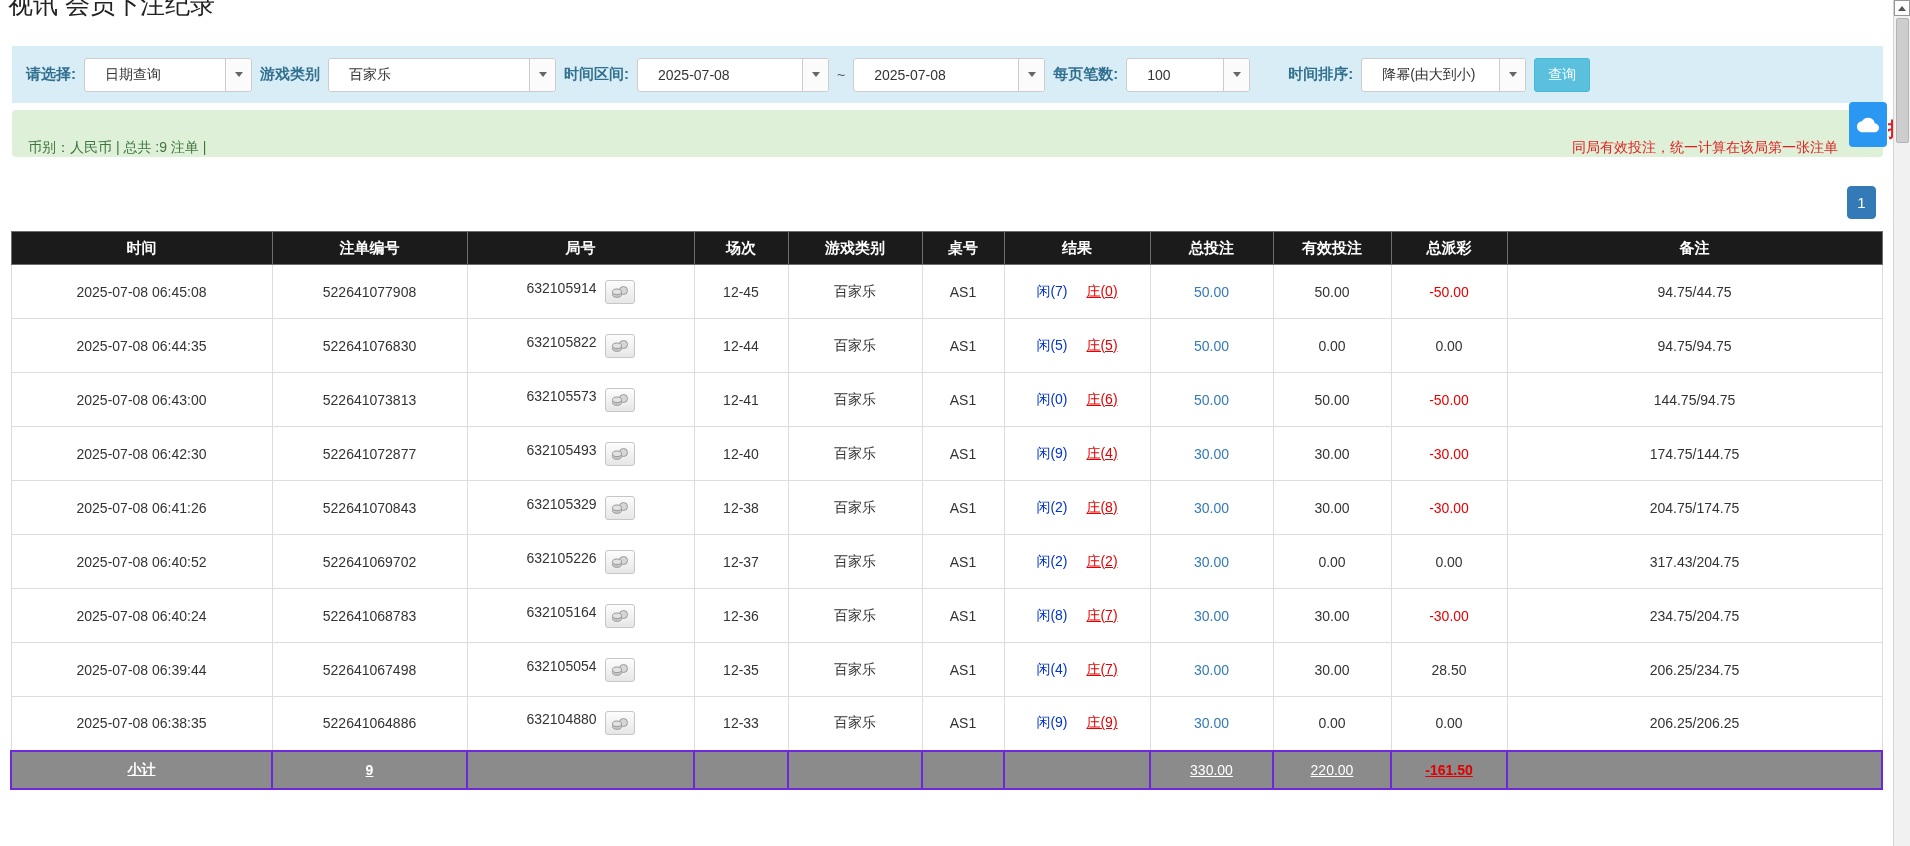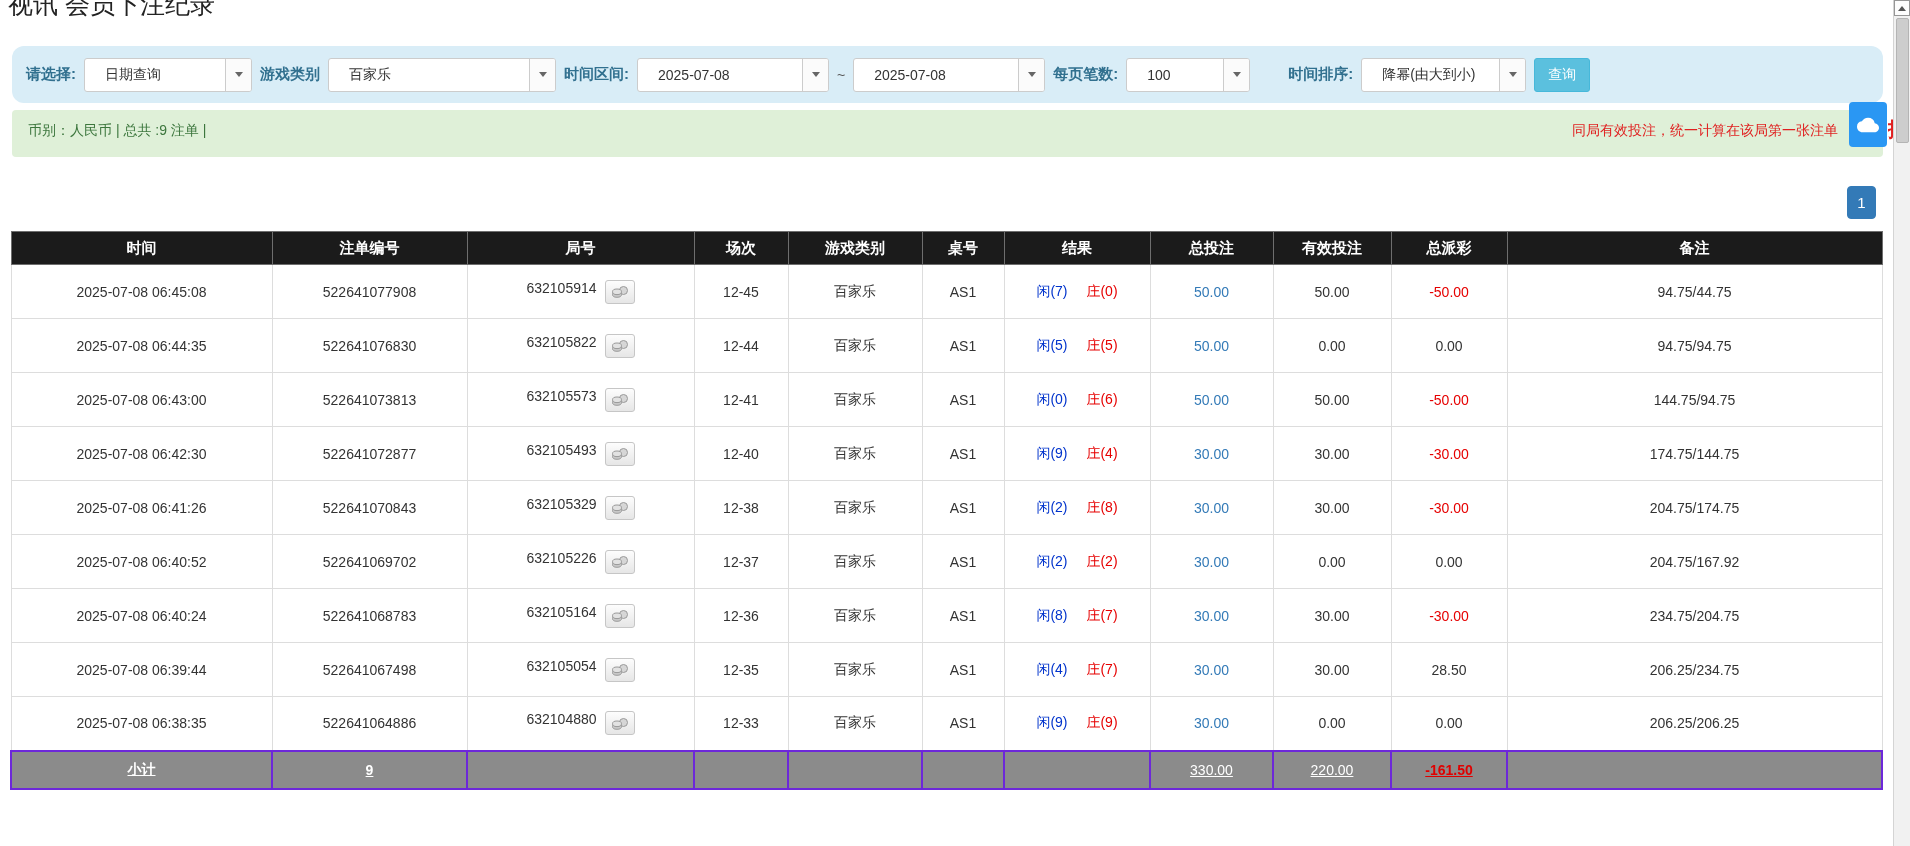--- a/index.html
+++ b/index.html
@@ -3,41 +3,41 @@
 <meta charset="utf-8">
 <style>
   * { margin:0; padding:0; box-sizing:border-box; }
   html,body { background:#fff; font-family:"Liberation Sans","DejaVu Sans",sans-serif; }
   .page { position:relative; width:1910px; height:846px; overflow:hidden; background:#fff; }
 
   .page-title { position:absolute; top:-12px; left:8px; font-size:25px; color:#222; white-space:nowrap; }
 
   
   .filter-bar { position:absolute; left:12px; top:46px; width:1871px; height:57px;
-    background:var(--info-bg,#d9edf7); border-radius:12px; display:flex; align-items:center;
+    background:var(--info-bg,#d9edf7); border-radius:0; display:flex; align-items:center;
     padding:0 14px; gap:8px; }
   .flabel { color:var(--info-text,#31708f); font-weight:bold; font-size:15px; white-space:nowrap; }
   .gap-lg { margin-left:30px; }
   .combo { display:flex; height:34px; background:#fff; border:1px solid #ccc; border-radius:3px;
     align-items:stretch; overflow:hidden; flex:none; }
   .combo-text { padding:0 20px; font-size:14px; color:#333; display:flex; align-items:center; flex:1;
     white-space:nowrap; }
   .combo-btn { width:26px; border-left:1px solid #ccc; background:#fbfbfb; display:flex;
     align-items:center; justify-content:center; cursor:pointer; }
   .caret { width:0; height:0; border-left:4px solid transparent; border-right:4px solid transparent;
     border-top:5px solid #666; }
   .w-select{width:168px} .w-game{width:228px} .w-date{width:192px} .w-size{width:124px} .w-sort{width:165px}
   .tilde { font-size:14px; color:#555; }
   .btn-query { height:34px; padding:4px 13px; background:var(--query-btn,#5bc0de); border:1px solid #46b8da;
     color:#fff; border-radius:3px; font-size:14px; cursor:pointer; white-space:nowrap; }
 
   
   .summary-bar { position:absolute; left:12px; top:110px; width:1871px; height:47px;
-    background:var(--success-bg,#dff0d8); border-radius:4px; display:flex; align-items:flex-start;
-    justify-content:space-between; padding:12px 45px 0 16px; font-size:14px; }
+    background:var(--success-bg,#dff0d8); border-radius:4px; display:flex; align-items:flex-end;
+    justify-content:space-between; padding:3px 45px 0 16px; font-size:14px; }
   .summary-left { color:var(--success-text,#3c763d); white-space:nowrap; }
   .summary-notice { color:var(--alert-red,#e02020); white-space:nowrap; }
 
   
   .cloud-btn { position:absolute; left:1849px; top:102px; width:38px; height:45px;
     background:var(--cloud-btn,#2a97f3); border-radius:4px; display:flex; align-items:center;
     justify-content:center; cursor:pointer; z-index:5; }
   .drag-label { position:absolute; left:1888px; top:116px; width:9px; overflow:hidden;
     font-size:20px; font-weight:bold; color:var(--alert-red,#e02020); white-space:nowrap; z-index:4; }
 
@@ -50,21 +50,21 @@
   
   .records { position:absolute; left:10px; top:231px; width:1873px; border-collapse:collapse;
     table-layout:fixed; font-size:14px; color:#333; }
   .records th { background:var(--header-bg,#1b1b1b); color:#fff; height:33px; font-size:15px;
     font-weight:bold; border:1px solid #6e6e6e; text-align:center; }
   .records td { border:1px solid #ddd; height:54px; text-align:center; vertical-align:middle;
     background:#fff; overflow:hidden; white-space:nowrap; }
   .records .blue { color:var(--accent-blue,#337ab7); }
   .records .neg { color:var(--negative-red,#e60000); }
   .result-player { color:var(--player-blue,#0033cc); }
-  .result-banker { color:var(--banker-red,#e60000); margin-left:15px; }
+  .result-banker { color:var(--banker-red,#e60000); margin-left:15px;text-decoration:underline; }
   .coin-btn { width:30px; height:24px; border:1px solid #c6c6c6; border-radius:3px;
     background:linear-gradient(#fdfdfd,#e6e6e6); margin-left:8px; vertical-align:middle;
     display:inline-flex; align-items:center; justify-content:center; cursor:pointer; }
   .round-wrap { display:inline-flex; align-items:flex-start; }
   .records tfoot td { background:var(--footer-gray,#8b8b8b); color:#fff; height:38px;
     border:2px solid #6d28d9; font-size:14px;text-decoration:underline; }
   .records tfoot td:first-child, .records tfoot td:nth-child(2) { font-weight:bold; }
   .records tfoot td.neg { color:#e00000; font-weight:bold; }
 
   
@@ -339,21 +339,21 @@
     <td>12-37</td>
     <td>百家乐</td>
     <td>AS1</td>
     <td>
       <span class="result-player">闲(2)</span>
       <span class="result-banker">庄(2)</span>
     </td>
     <td class="blue">30.00</td>
     <td>0.00</td>
     <td>0.00</td>
-    <td>204.75/167.92</td>
+    <td>317.43/204.75</td>
   </tr>
 
   <tr>
     <td>2025-07-08 06:40:24</td>
     <td>522641068783</td>
     <td>
       <span class="round-wrap">
         <span>632105164</span>
         <button class="coin-btn">
           <svg width="16" height="13" viewBox="0 0 16 13">

